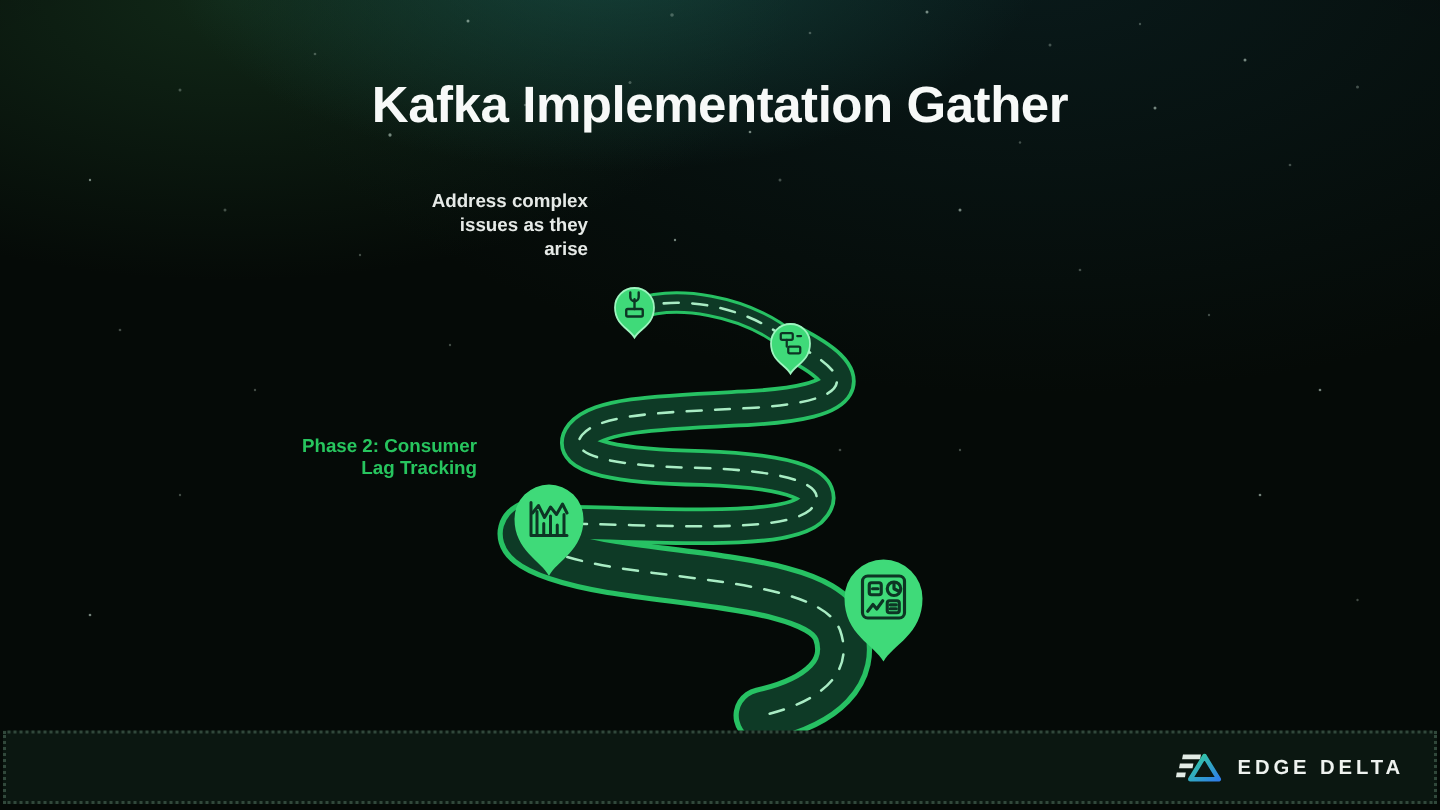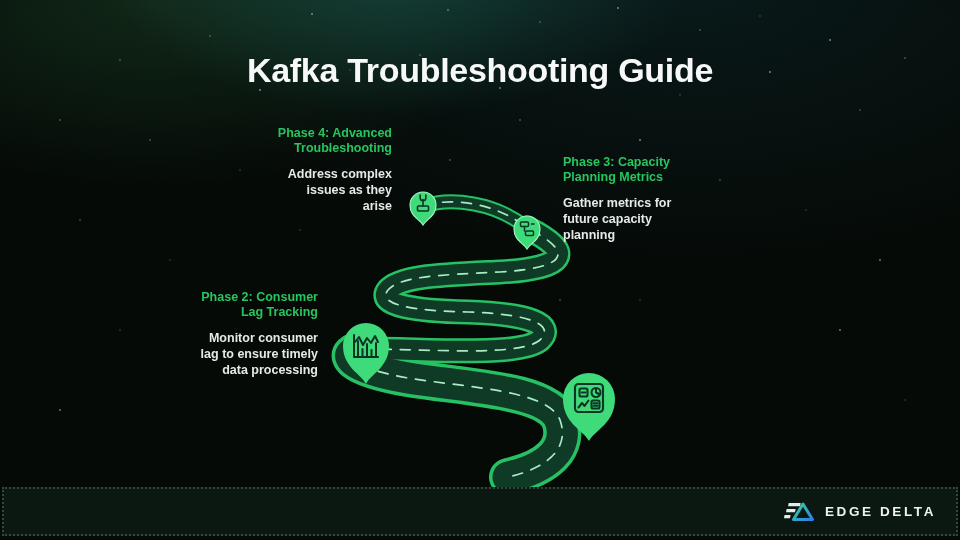--- a/index.html
+++ b/index.html
@@ -133,44 +133,32 @@
         <path d="M-7.3,-6.5 h3.6"></path>
         <circle cx="7" cy="-6.5" r="4.5"></circle>
         <path d="M7,-10 V-6.5 L10,-5"></path>
         <path d="M-10.5,8.5 L-7,4 L-4.5,7 L-0.5,1.5"></path>
         <rect x="2.5" y="1.5" width="8" height="8" rx="1.5"></rect>
         <path d="M4.5,4.2 h4 M4.5,6.8 h4"></path>
       </g>
     </g>
   </svg>
 
-  <h1 class="title">Kafka Troubleshooting Guide</h1>
+  <h1 class="title">Kafka Implementation Gather</h1>
 
   <div class="phase phase-4">
-    <h3 class="ph-h">Phase 4: Advanced
-Troubleshooting</h3>
     <p class="ph-b">Address complex
 issues as they
 arise</p>
   </div>
 
-  <div class="phase phase-3">
-    <h3 class="ph-h">Phase 3: Capacity
-Planning Metrics</h3>
-    <p class="ph-b">Gather metrics for
-future capacity
-planning</p>
-  </div>
 
   <div class="phase phase-2">
     <h3 class="ph-h">Phase 2: Consumer
 Lag Tracking</h3>
-    <p class="ph-b">Monitor consumer
-lag to ensure timely
-data processing</p>
   </div>
 
 
   <div class="footer">
     <svg width="32" height="22" viewBox="0 0 32 22">
       <g transform="skewX(-10)">
         <rect x="6" y="2" width="12" height="3.2" fill="#e3ece6"></rect>
         <rect x="5" y="8" width="9" height="3.2" fill="#e3ece6"></rect>
         <rect x="4" y="14" width="6" height="3.2" fill="#e3ece6"></rect>
       </g>

